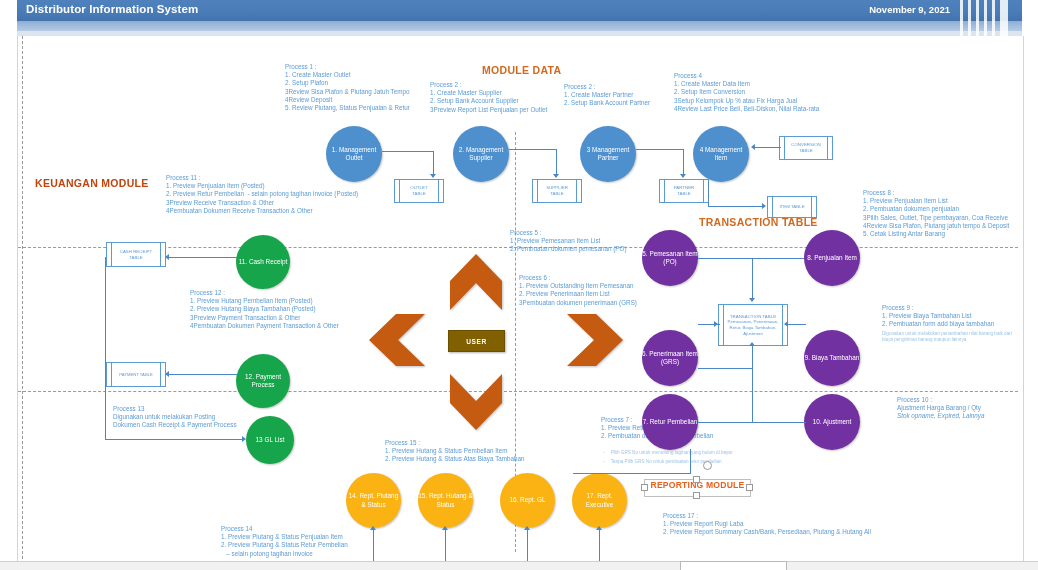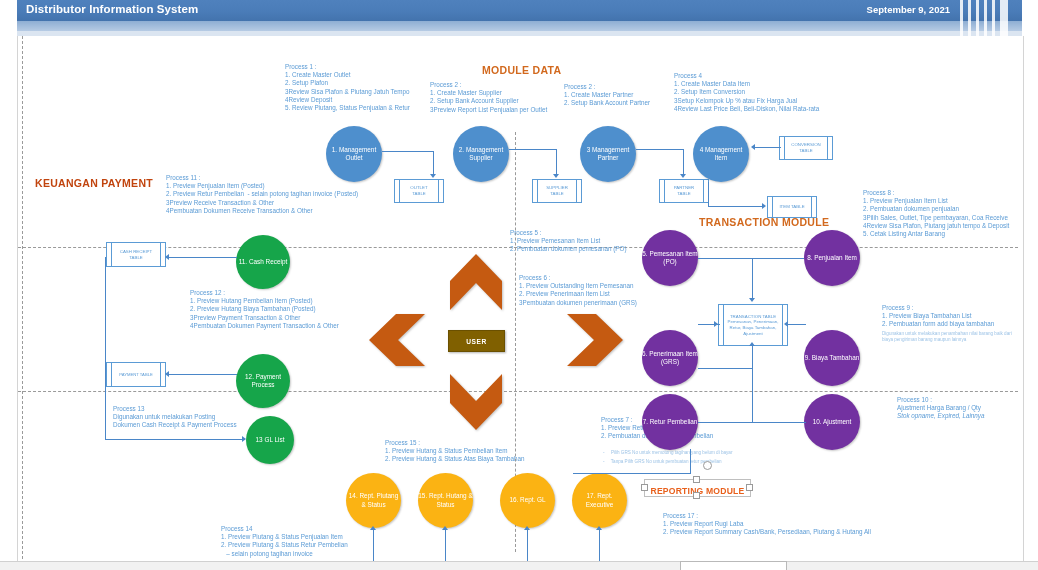--- a/index.html
+++ b/index.html
@@ -82,37 +82,37 @@
   .user-box{
     position:absolute;background:#806000;border:1px solid #6a5000;
     display:flex;align-items:center;justify-content:center;color:#ffffff;
     font-size:6.6px;font-weight:bold;letter-spacing:.6px;
     box-shadow:1px 1px 2px rgba(0,0,0,.3);
   }
   .chev{position:absolute;filter:drop-shadow(1px 1px 1px rgba(0,0,0,.25));}
   .chev svg{display:block;}
   .rep-box{
     position:absolute;border:1px solid #bfbfbf;background:#ffffff;
-    display:flex;align-items:flex-end;justify-content:center;
+    display:flex;align-items:flex-start;justify-content:center;
   }
   .rep-box .lbl{font-size:8.6px;font-weight:bold;color:#e8601c;letter-spacing:.2px;white-space:nowrap;}
   .handle{position:absolute;width:5px;height:5px;background:#ffffff;border:1px solid #9a9a9a;}
   .rot-handle{position:absolute;width:7px;height:7px;border:1px solid #9a9a9a;border-radius:50%;background:#ffffff;}
 </style>
 </head>
 <body>
 
 <div id="app">
 
   <div id="ruler-left"></div>
   <div id="ruler-right"></div>
 
   <div id="titlebar">
     <div id="title-text">Distributor Information System</div>
-    <div id="title-date">September 9, 2021</div>
+    <div id="title-date">November 9, 2021</div>
   </div>
   <div id="titlebar-strip"></div>
   <div id="titlebar-strip2"></div>
   <div class="tb-tick" style="left:960px"></div>
   <div class="tb-tick" style="left:968px"></div>
   <div class="tb-tick" style="left:976px"></div>
   <div class="tb-tick" style="left:984px"></div>
   <div class="tb-tick" style="left:992px"></div>
   <div class="tb-tick" style="left:1000px;width:8px;"></div>
 
@@ -176,21 +176,21 @@
 Item</div>
     <div class="dstore" style="left:761px;top:100px;width:52px;height:22px;">CONVERSION
 TABLE</div>
     <div class="ln h" style="left:737px;top:111px;width:26px;"></div>
     <div class="arrowhead ah-left" style="left:733px;top:108px;"></div>
     <div class="ln v" style="left:690px;top:146px;height:24px;"></div>
     <div class="ln h" style="left:690px;top:170px;width:56px;"></div>
     <div class="arrowhead ah-right" style="left:744px;top:167px;"></div>
     <div class="dstore" style="left:749px;top:160px;width:48px;height:20px;">ITEM TABLE</div>
 
-    <div class="mod-title brown" style="left:17px;top:141px;">KEUANGAN PAYMENT</div>
+    <div class="mod-title brown" style="left:17px;top:141px;">KEUANGAN MODULE</div>
     <div class="proc" style="left:148px;top:138px;">Process 11 :
 1. Preview Penjualan Item (Posted)
 2. Preview Retur Pembelian  - selain potong tagihan invoice (Posted)
 3Preview Receive Transaction &amp; Other
 4Pembuatan Dokumen Receive Transaction &amp; Other</div>
     <div class="proc" style="left:172px;top:253px;">Process 12 :
 1. Preview Hutang Pembelian Item (Posted)
 2. Preview Hutang Biaya Tambahan (Posted)
 3Preview Payment Transaction &amp; Other
 4Pembuatan Dokumen Payment Transaction &amp; Other</div>
@@ -234,21 +234,21 @@
       <svg width="56" height="52" viewBox="0 0 56 52">
           <polygon points="56,0 29,26 56,52 27,52 0,26 27,0" fill="#c55a11"></polygon>
         </svg>
     </div>
     <div class="chev" style="left:549px;top:278px;">
       <svg width="56" height="52" viewBox="0 0 56 52">
           <polygon points="0,0 27,26 0,52 29,52 56,26 29,0" fill="#c55a11"></polygon>
         </svg>
     </div>
 
-    <div class="mod-title" style="left:681px;top:180px;">TRANSACTION MODULE</div>
+    <div class="mod-title" style="left:681px;top:180px;">TRANSACTION TABLE</div>
     <div class="proc" style="left:492px;top:193px;">Process 5 :
 1. Preview Pemesanan Item List
 2. Pembuatan dokumen pemesanan (PO)</div>
     <div class="proc" style="left:501px;top:238px;">Process 6 :
 1. Preview Outstanding Item Pemesanan
 2. Preview Penerimaan Item List
 3Pembuatan dokumen penerimaan (GRS)</div>
     <div class="proc" style="left:583px;top:380px;">Process 7 :
 1. Preview Retur Pembelian Item
 2. Pembuatan dokumen retur pembelian</div>

